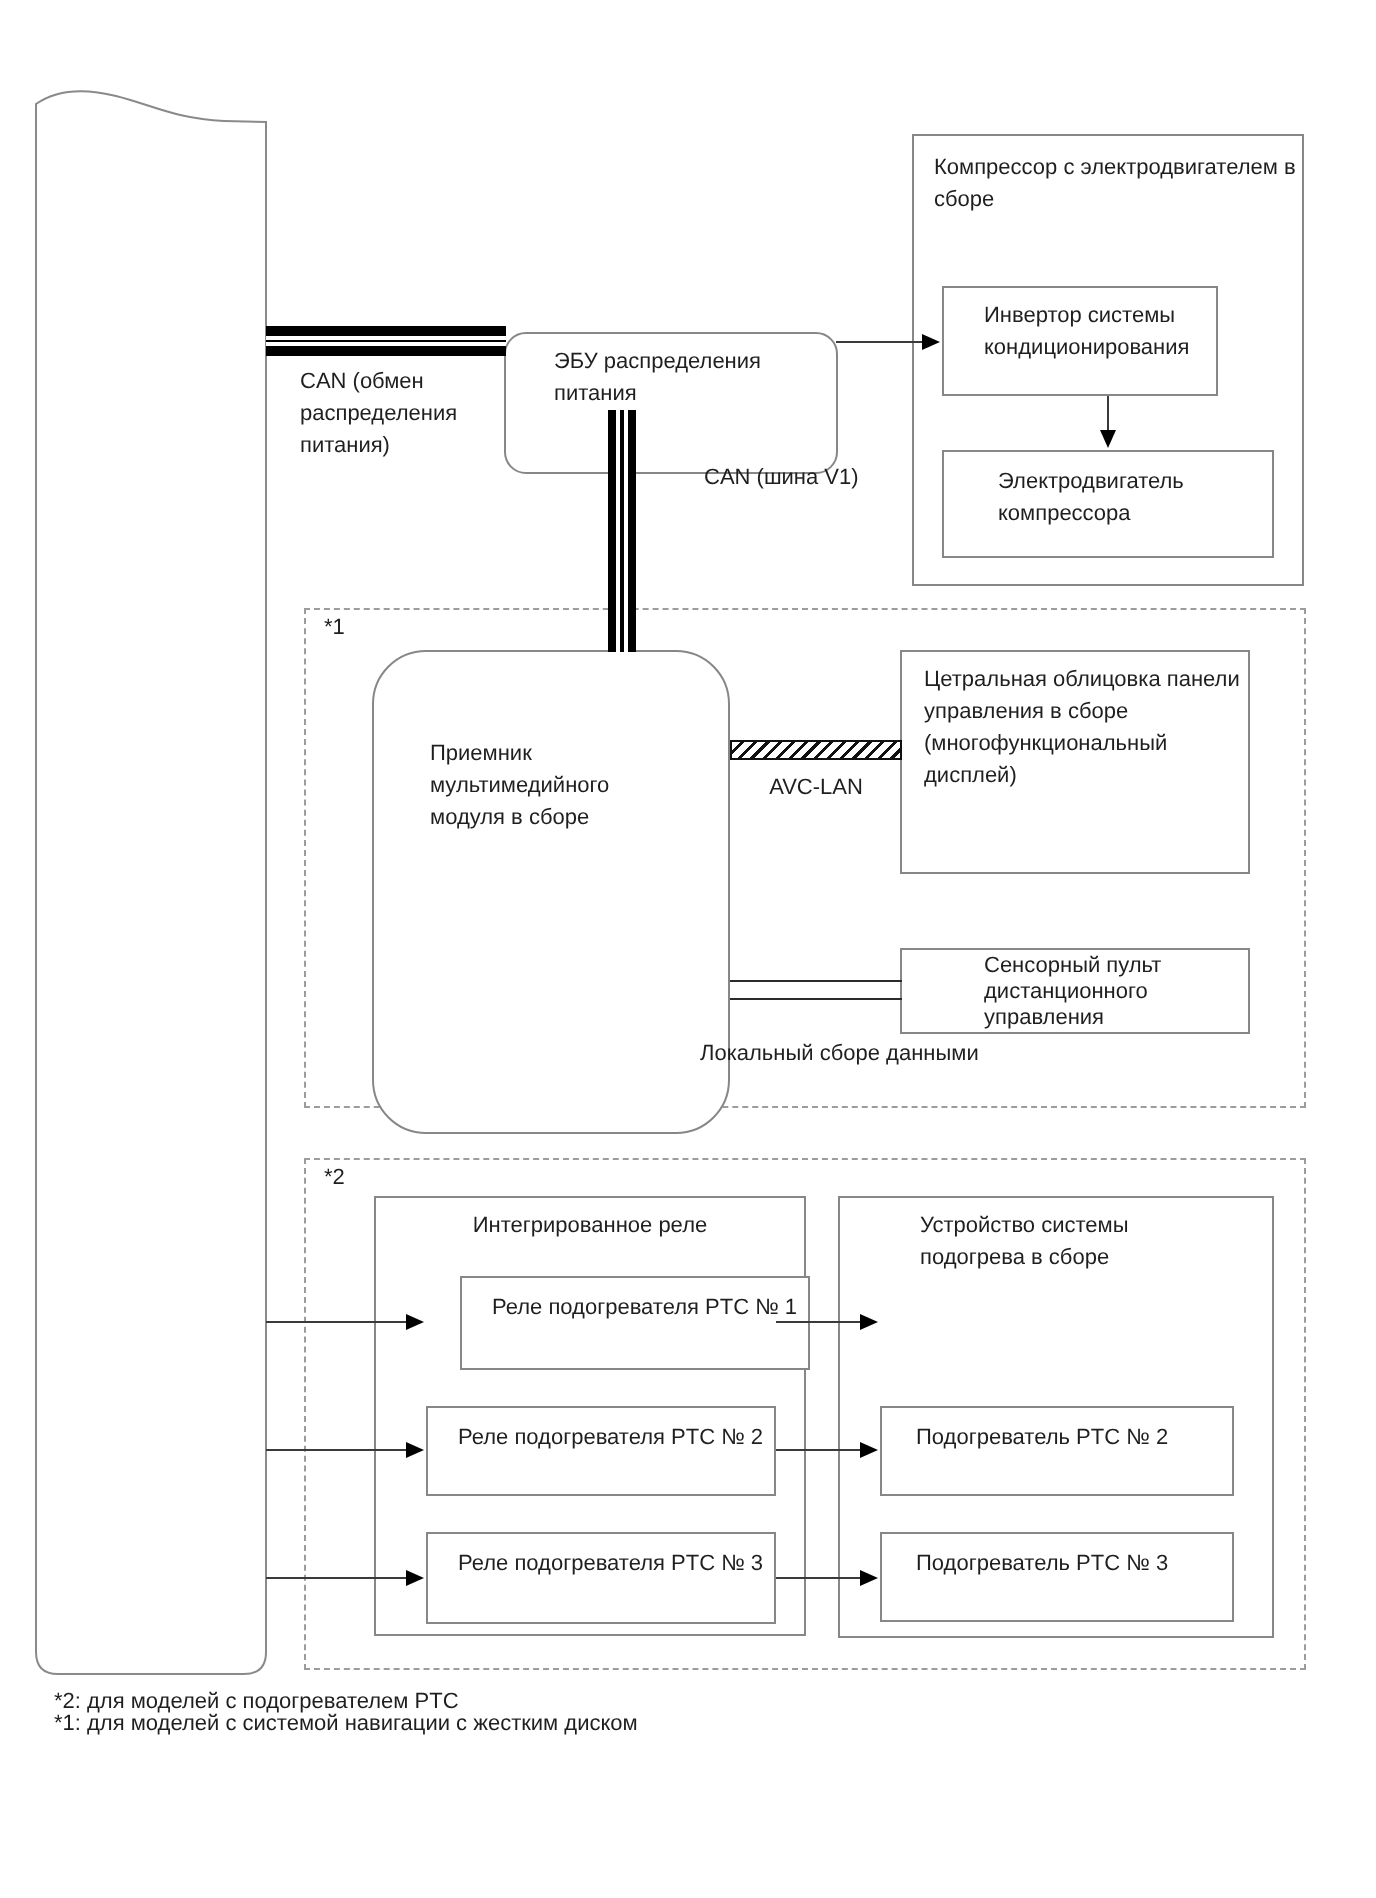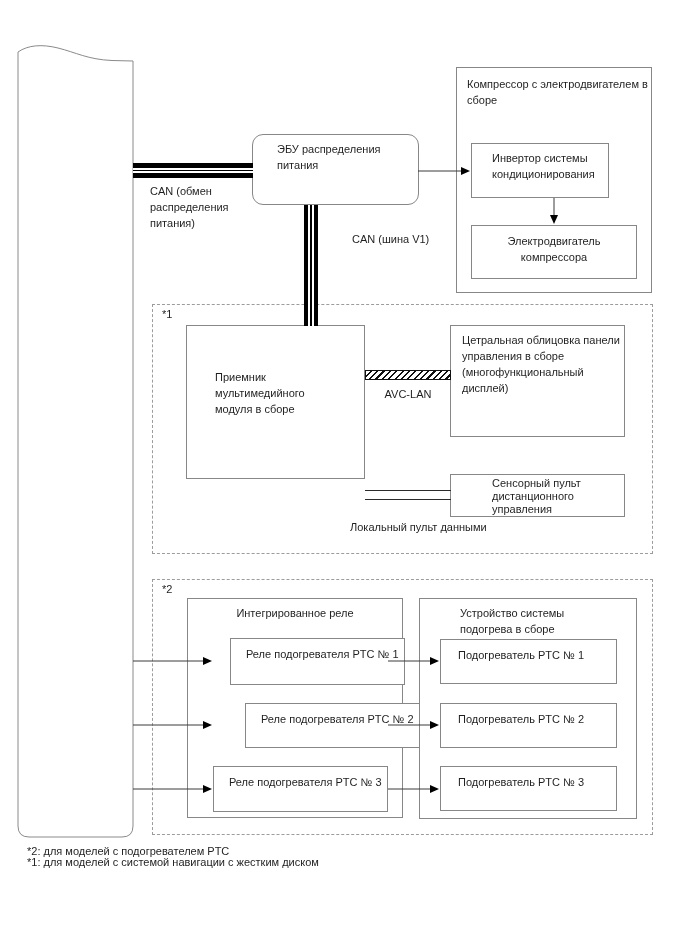--- a/index.html
+++ b/index.html
@@ -8,21 +8,21 @@
     font-family:"Liberation Sans", sans-serif; font-size:11px; color:#1f1f1f;
     overflow:hidden;
   }
   svg.layer { position:absolute; left:0; top:0; pointer-events:none; }
   #shape-layer { z-index:0; }
   #line-layer  { z-index:6; }
   .box {
     position:absolute; background:#fff; border:1px solid #878787;
     box-sizing:border-box; z-index:2;
   }
-  .rounded { border-radius:11px; }
+  .rounded { border-radius:11px;margin-top:32px; }
   .dashed {
     position:absolute; border:1px dashed #9c9c9c; background:transparent;
     box-sizing:border-box; z-index:1;
   }
   .lbl { position:absolute; line-height:16px; z-index:3; white-space:normal; }
   .inlbl { line-height:16px; }
   .can-h {
     position:absolute; z-index:4;
     background:linear-gradient(to bottom,#000 0 5px,#fff 5px 7px,#000 7px 8px,#fff 8px 10px,#000 10px 15px);
   }
@@ -60,67 +60,64 @@
 
   <div class="can-v" style="left:304px; top:205px; width:14px; height:121px;"></div>
   <div class="lbl" style="left:328px; top:231px; width:110px;margin-left:24px;">CAN (шина V1)</div>
 
   <div class="box" style="left:456px; top:67px; width:196px; height:226px;">
     <div class="inlbl" style="margin:8px 0 0 10px; width:186px;">Компрессор с электродвигателем в сборе</div>
   </div>
   <div class="box" style="left:471px; top:143px; width:138px; height:55px;">
     <div class="inlbl" style="margin:6px 0 0 20px; width:115px;">Инвертор системы кондиционирования</div>
   </div>
-  <div class="box" style="left:471px; top:225px; width:166px; height:54px;text-align:center;">
+  <div class="box" style="left:471px; top:225px; width:166px; height:54px;">
     <div class="inlbl" style="margin:7px 0 0 27px; width:110px;">Электродвигатель компрессора</div>
   </div>
 
   <div class="dashed" style="left:152px; top:304px; width:501px; height:250px;"></div>
   <div class="lbl" style="left:162px; top:306px;">*1</div>
 
-  <div class="box" style="left:186px; top:325px; width:179px; height:154px;">
+  <div class="box" style="left:186px; top:325px; width:179px; height:242px;border-radius:27px;">
     <div class="inlbl" style="margin:43px 0 0 28px; width:110px;">Приемник мультимедийного модуля в сборе</div>
   </div>
 
   <div class="box" style="left:450px; top:325px; width:175px; height:112px;">
     <div class="inlbl" style="margin:6px 0 0 11px; width:158px;">Цетральная облицовка панели управления в сборе (многофункциональный дисплей)</div>
   </div>
 
   <div class="hatch" style="left:365px; top:370px; width:86px; height:10px;"></div>
   <div class="lbl center" style="left:365px; top:386px; width:86px;">AVC-LAN</div>
 
   <div class="dbl-line" style="left:365px; top:490px; width:86px;"></div>
 
   <div class="box" style="left:450px; top:474px; width:175px; height:43px;">
     <div class="inlbl" style="margin:2px 0 0 41px; width:105px; line-height:13px;">Сенсорный пульт дистанционного управления</div>
   </div>
 
-  <div class="lbl" style="left:350px; top:519px; width:200px;">Локальный пульт данными</div>
+  <div class="lbl" style="left:350px; top:519px; width:200px;">Локальный сборе данными</div>
 
   <div class="dashed" style="left:152px; top:579px; width:501px; height:256px;"></div>
   <div class="lbl" style="left:162px; top:581px;">*2</div>
 
   <div class="box" style="left:187px; top:598px; width:216px; height:220px;">
     <div class="inlbl center" style="margin-top:6px; width:100%;">Интегрированное реле</div>
   </div>
   <div class="box" style="left:230px; top:638px; width:175px; height:47px;">
     <div class="inlbl" style="margin:7px 0 0 15px;">Реле подогревателя PTC № 1</div>
   </div>
-  <div class="box" style="left:213px; top:703px; width:175px; height:45px;margin-left:32px;">
+  <div class="box" style="left:213px; top:703px; width:175px; height:45px;">
     <div class="inlbl" style="margin:7px 0 0 15px;">Реле подогревателя PTC № 2</div>
   </div>
   <div class="box" style="left:213px; top:766px; width:175px; height:46px;">
     <div class="inlbl" style="margin:7px 0 0 15px;">Реле подогревателя PTC № 3</div>
   </div>
 
   <div class="box" style="left:419px; top:598px; width:218px; height:221px;">
     <div class="inlbl" style="margin:6px 0 0 40px; width:135px;">Устройство системы подогрева в сборе</div>
-  </div>
-  <div class="box" style="left:440px; top:639px; width:177px; height:45px;">
-    <div class="inlbl" style="margin:7px 0 0 17px;">Подогреватель PTC № 1</div>
   </div>
   <div class="box" style="left:440px; top:703px; width:177px; height:45px;">
     <div class="inlbl" style="margin:7px 0 0 17px;">Подогреватель PTC № 2</div>
   </div>
   <div class="box" style="left:440px; top:766px; width:177px; height:45px;">
     <div class="inlbl" style="margin:7px 0 0 17px;">Подогреватель PTC № 3</div>
   </div>
 
   <div class="lbl" style="left:27px; top:854px; width:480px;">*1: для моделей с системой навигации с жестким диском</div>
   <div class="lbl" style="left:27px; top:843px; width:480px;">*2: для моделей с подогревателем PTC</div>

